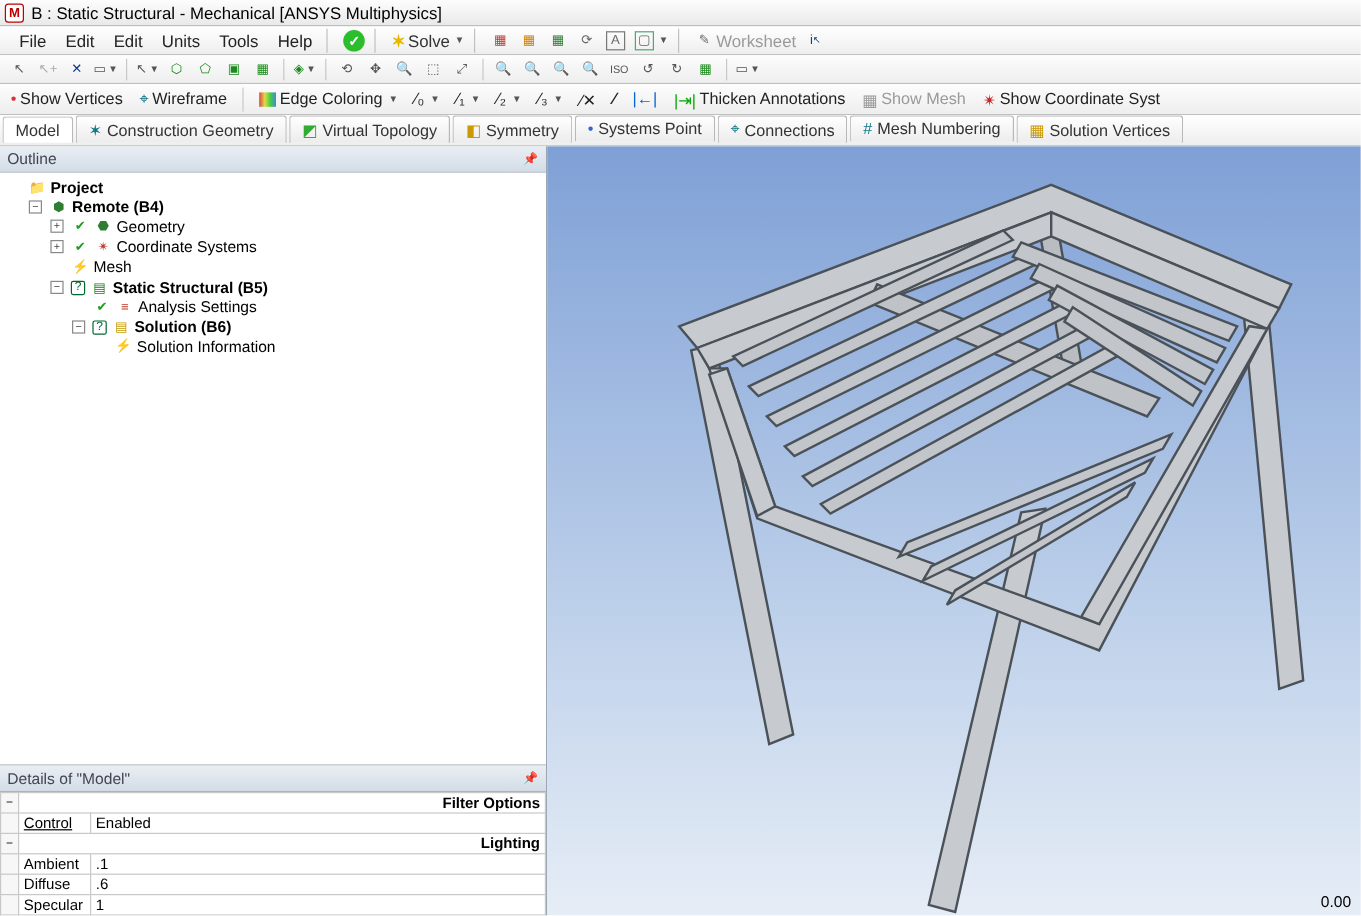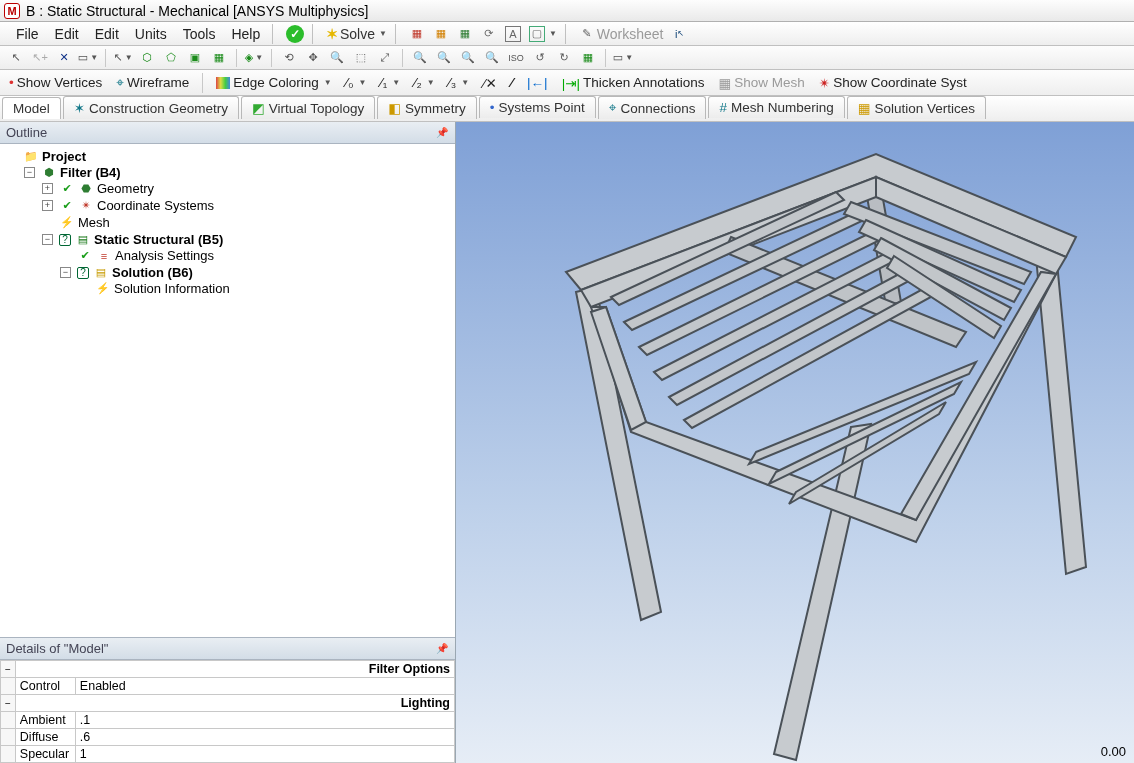--- a/index.html
+++ b/index.html
@@ -294,21 +294,21 @@
           <div class="row">
             <span class="tw none"></span>
             <span class="ic">📁</span>
             <span class="bold">Project</span>
           </div>
           <ul>
             <li>
               <div class="row">
                 <span class="tw">−</span>
                 <span class="ic ico-cube">⬢</span>
-                <span class="bold">Filter (B4)</span>
+                <span class="bold">Remote (B4)</span>
               </div>
               <ul>
                 <li>
                     <div class="row">
                   <span class="tw">+</span>
                   <span class="ic ic-small ico-green">✔</span>
                   <span class="ic ico-cube">⬣</span>
                   <span>Geometry</span>
                 </div>
                   </li>
@@ -376,21 +376,21 @@
       </div>
       <div class="details-body">
         <table>
           <tbody>
               <tr>
             <td class="pm">−</td>
             <td class="grp" colspan="2">Filter Options</td>
           </tr>
           <tr>
             <td class="pm"></td>
-            <td style="width:60px;">Control</td>
+            <td style="width:60px;text-decoration:underline;">Control</td>
             <td>Enabled</td>
           </tr>
           <tr>
             <td class="pm">−</td>
             <td class="grp" colspan="2">Lighting</td>
           </tr>
           <tr>
             <td class="pm"></td>
             <td>Ambient</td>
             <td>.1</td>

